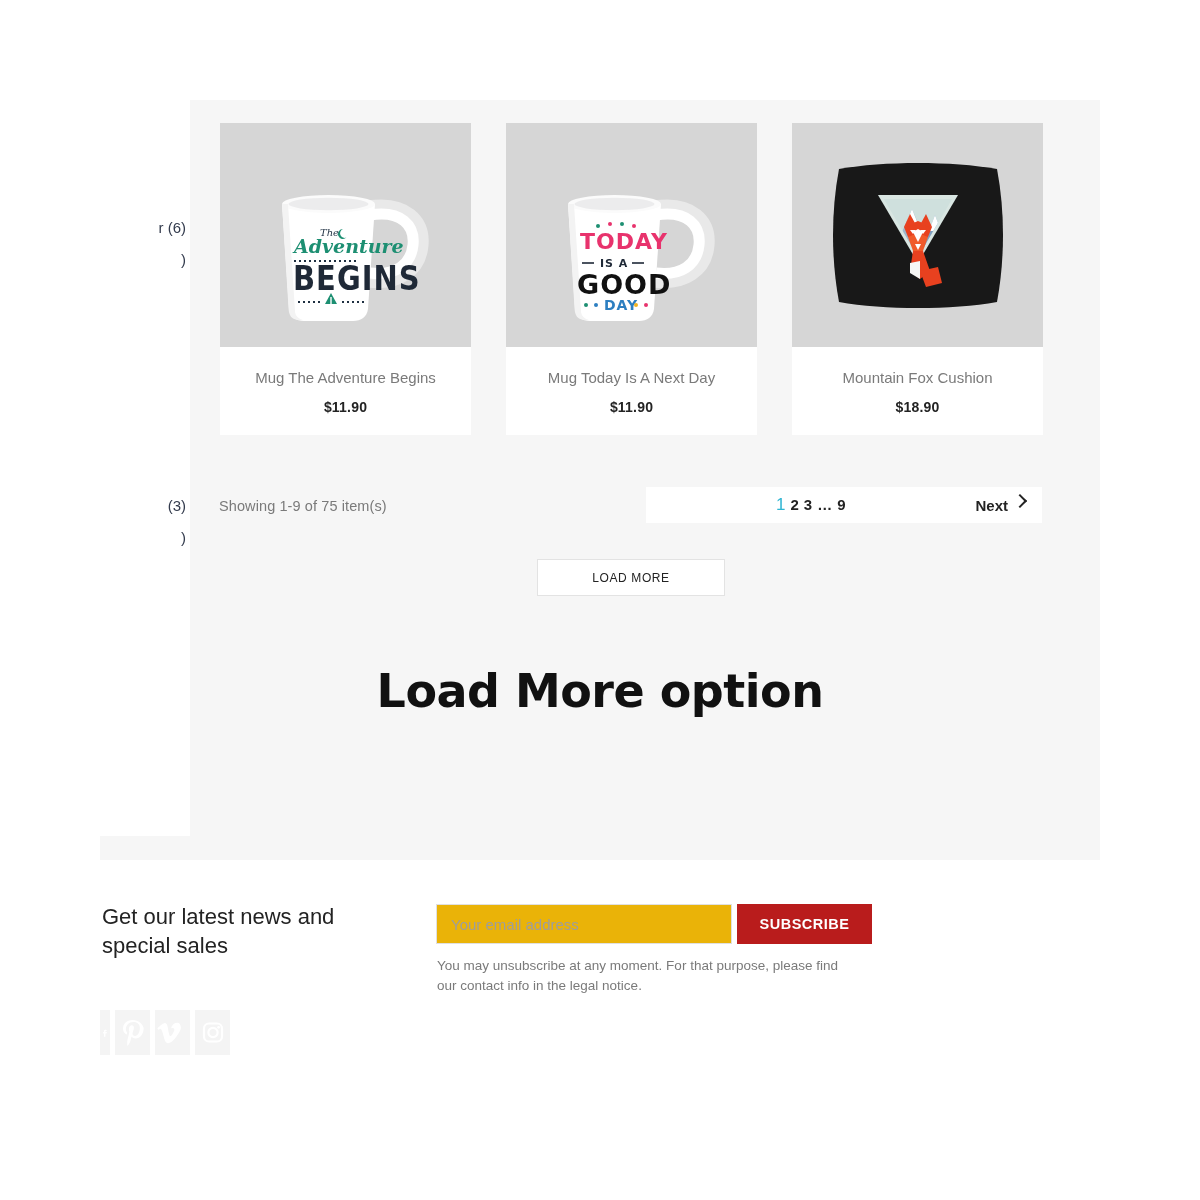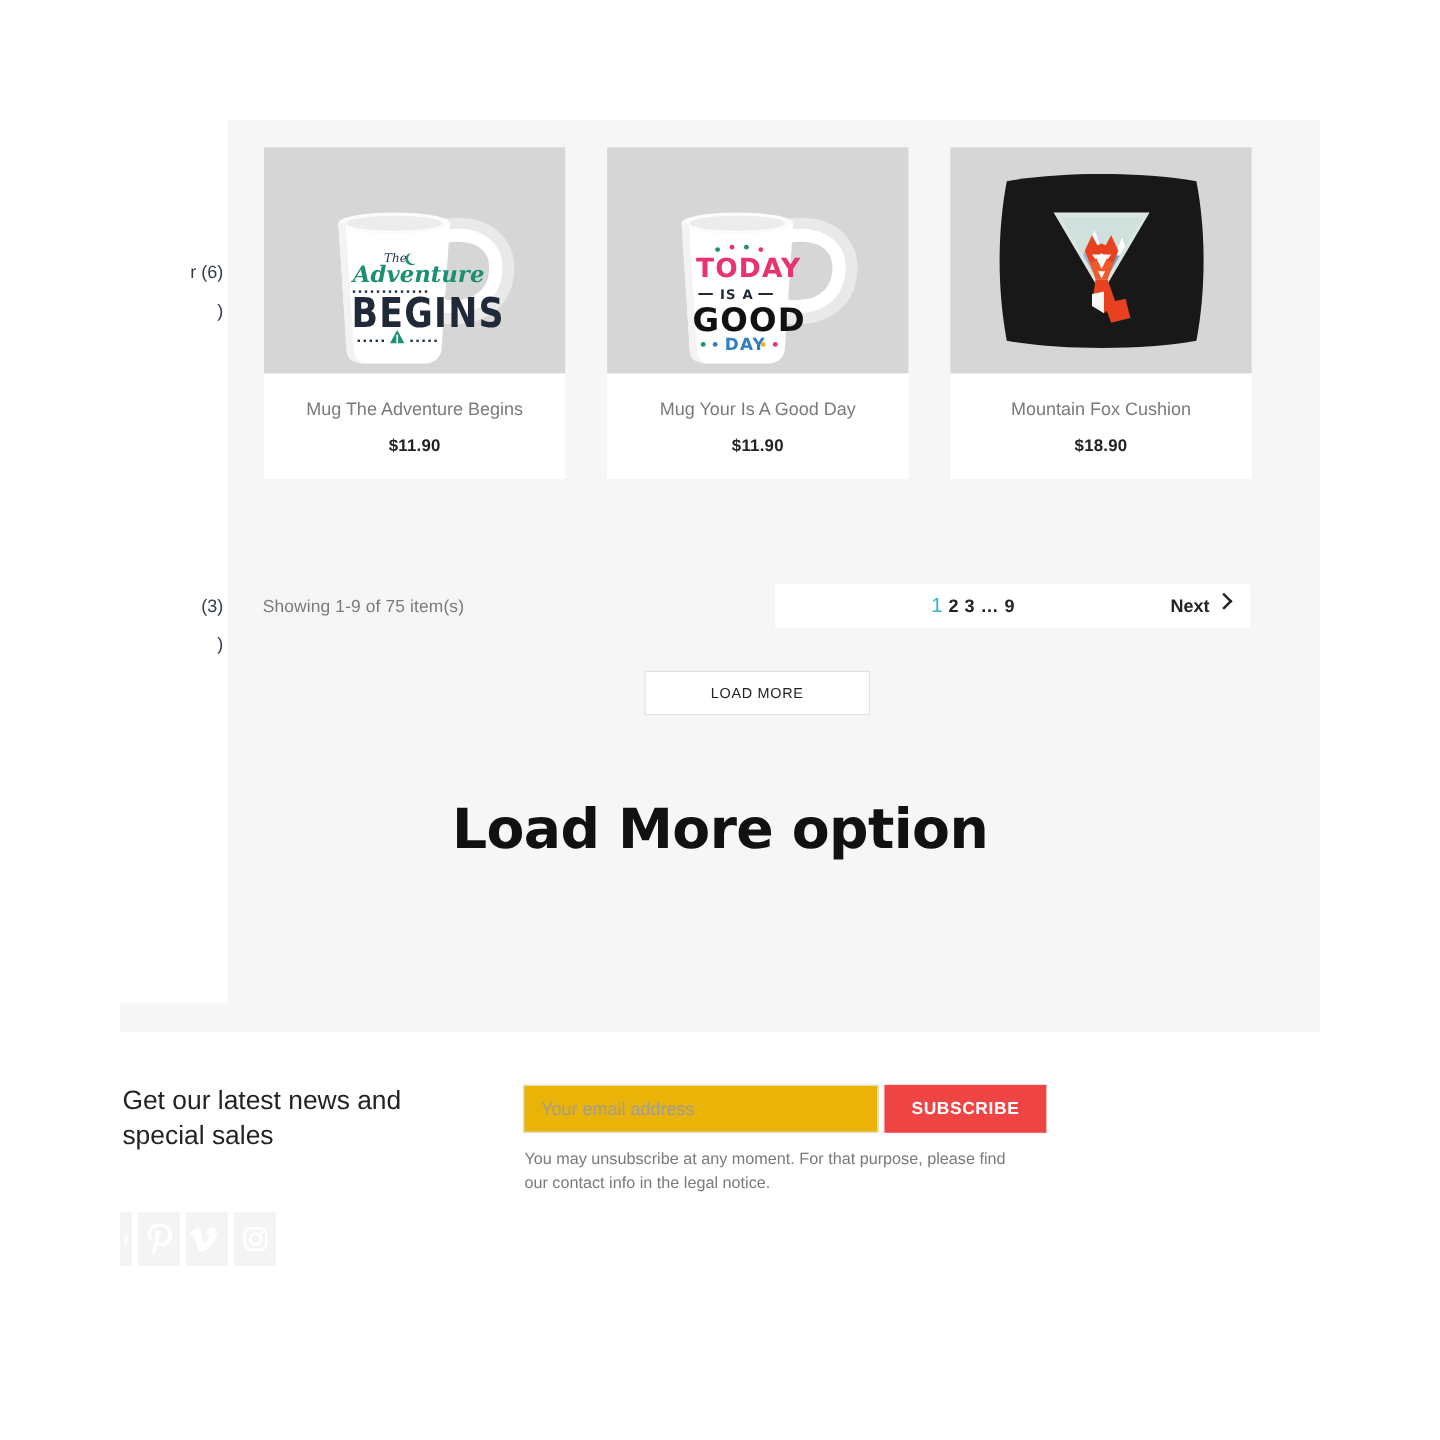--- a/index.html
+++ b/index.html
@@ -70,21 +70,21 @@
     gap: 35px;
   }
   .product-card {
     width: 251px;
     background: #ffffff;
     display: flex;
     flex-direction: column;
   }
   .product-thumb {
     width: 251px;
-    height: 188px;
+    height: 224px;
     background: #d6d6d6;
     position: relative;
     overflow: hidden;
     display: flex;
     align-items: center;
     justify-content: center;
   }
   .product-thumb svg { display: block; }
   .product-info {
     background: #ffffff;
@@ -235,21 +235,21 @@
     font-size: 15px;
     color: #555;
     font-family: "Liberation Sans", sans-serif;
     outline: none;
   }
   .email-input::placeholder { color: #9d9d9d; }
   .subscribe-btn {
     margin-left: 5px;
     width: 135px;
     height: 40px;
-    background: #ef4444;
+    background: #b91c1c;
     color: #ffffff;
     border: 0;
     font-size: 14.5px;
     font-weight: bold;
     letter-spacing: .5px;
     font-family: "Liberation Sans", sans-serif;
     cursor: pointer;
   }
   .newsletter-note {
     position: absolute;
@@ -386,21 +386,21 @@
           <text x="71" y="183" font-family="DejaVu Sans, sans-serif" font-size="27" font-weight="bold" fill="#111111" letter-spacing="1">GOOD</text>
 
           <circle cx="80" cy="194" r="2" fill="#1d8f72"></circle>
           <circle cx="90" cy="194" r="2" fill="#2d7fc1"></circle>
           <text x="98" y="199" font-family="DejaVu Sans, sans-serif" font-size="14" font-weight="bold" fill="#2d7fc1" letter-spacing="1">DAY</text>
           <circle cx="130" cy="194" r="2" fill="#f0b323"></circle>
           <circle cx="140" cy="194" r="2" fill="#e8336d"></circle>
         </svg>
       </div>
       <div class="product-info">
-        <div class="product-title">Mug Your Is A Good Day</div>
+        <div class="product-title">Mug Today Is A Next Day</div>
         <div class="product-price">$11.90</div>
       </div>
     </div>
 
     <div class="product-card">
       <div class="product-thumb">
         <svg width="251" height="248" viewBox="0 0 251 248">
           <rect width="251" height="248" fill="#d6d6d6"></rect>
 
           <path d="M47 58 C92 50, 160 50, 205 58 C213 100, 213 148, 205 191

